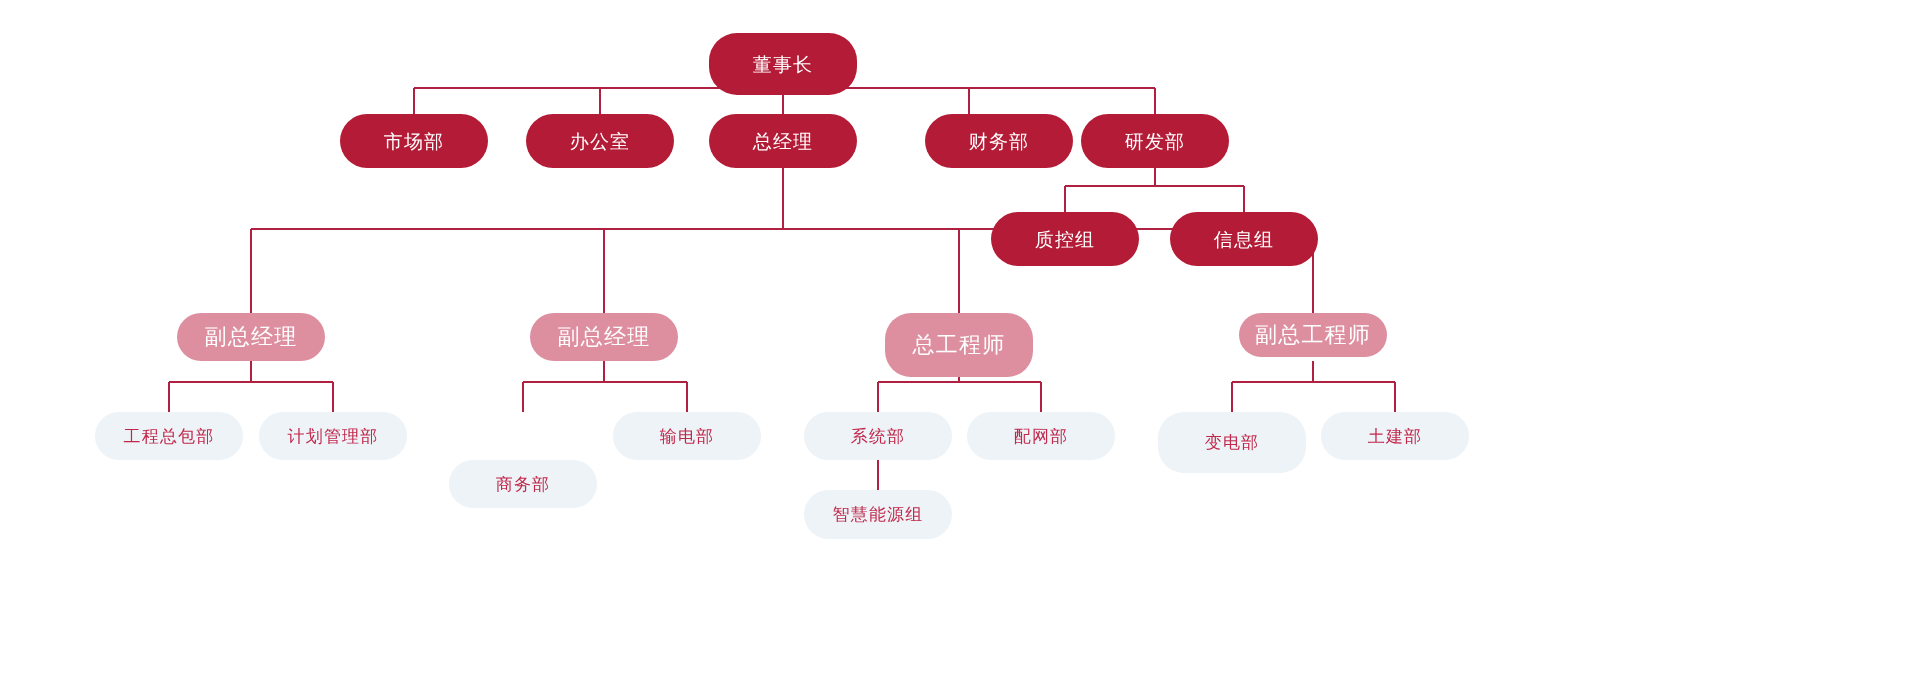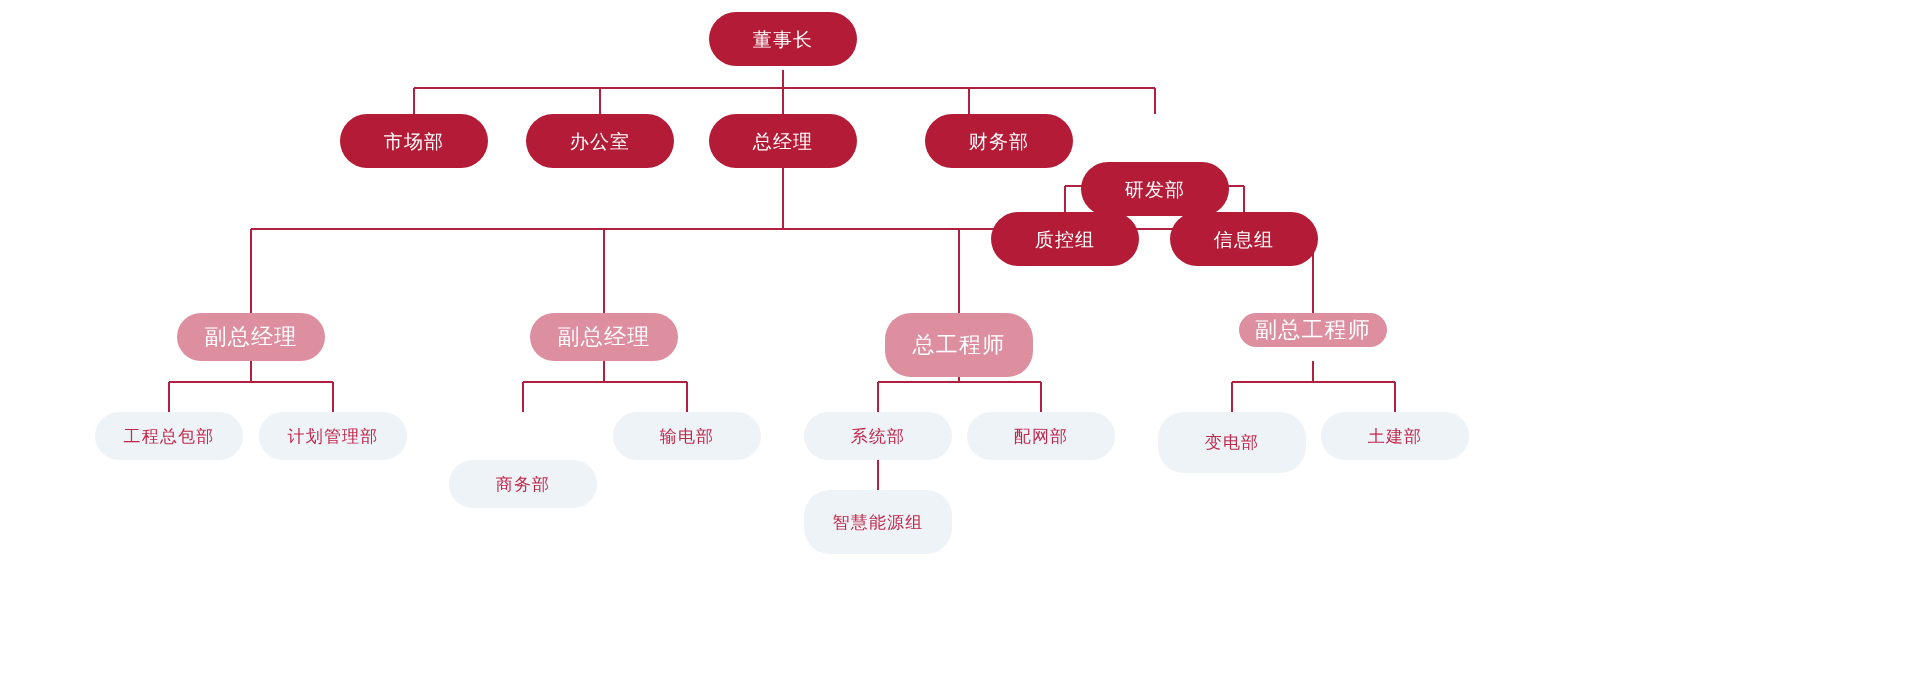--- a/index.html
+++ b/index.html
@@ -93,54 +93,54 @@
       <line x1="878" y1="382" x2="1041" y2="382" stroke="#b02040" stroke-width="1.4" shape-rendering="crispEdges"></line>
       <line x1="878" y1="382" x2="878" y2="412" stroke="#b02040" stroke-width="1.4" shape-rendering="crispEdges"></line>
       <line x1="1041" y1="382" x2="1041" y2="412" stroke="#b02040" stroke-width="1.4" shape-rendering="crispEdges"></line>
       <line x1="1313" y1="361" x2="1313" y2="382" stroke="#b02040" stroke-width="1.4" shape-rendering="crispEdges"></line>
       <line x1="1232" y1="382" x2="1395" y2="382" stroke="#b02040" stroke-width="1.4" shape-rendering="crispEdges"></line>
       <line x1="1232" y1="382" x2="1232" y2="412" stroke="#b02040" stroke-width="1.4" shape-rendering="crispEdges"></line>
       <line x1="1395" y1="382" x2="1395" y2="412" stroke="#b02040" stroke-width="1.4" shape-rendering="crispEdges"></line>
       <line x1="878" y1="460" x2="878" y2="490" stroke="#b02040" stroke-width="1.4" shape-rendering="crispEdges"></line>
     </svg>
   <div id="nodes-layer">
-      <div class="node tier-primary" style="left: 709px; top: 12px; width: 148px; height: 54px;">
+      <div class="node tier-primary" style="left: 709px; top: 33px; width: 148px; height: 62px;">
         <span class="node-label">董事长</span>
       </div>
       <div class="node tier-primary" style="left: 340px; top: 114px; width: 148px; height: 54px;">
         <span class="node-label">市场部</span>
       </div>
       <div class="node tier-primary" style="left: 526px; top: 114px; width: 148px; height: 54px;">
         <span class="node-label">办公室</span>
       </div>
       <div class="node tier-primary" style="left: 709px; top: 114px; width: 148px; height: 54px;">
         <span class="node-label">总经理</span>
       </div>
       <div class="node tier-primary" style="left: 925px; top: 114px; width: 148px; height: 54px;">
         <span class="node-label">财务部</span>
       </div>
-      <div class="node tier-primary" style="left: 1081px; top: 114px; width: 148px; height: 54px; margin-top: 48px;">
+      <div class="node tier-primary" style="left: 1081px; top: 114px; width: 148px; height: 54px;">
         <span class="node-label">研发部</span>
       </div>
       <div class="node tier-primary" style="left: 991px; top: 212px; width: 148px; height: 54px;">
         <span class="node-label">质控组</span>
       </div>
       <div class="node tier-primary" style="left: 1170px; top: 212px; width: 148px; height: 54px;">
         <span class="node-label">信息组</span>
       </div>
       <div class="node tier-secondary" style="left: 177px; top: 313px; width: 148px; height: 48px;">
         <span class="node-label">副总经理</span>
       </div>
       <div class="node tier-secondary" style="left: 530px; top: 313px; width: 148px; height: 48px;">
         <span class="node-label">副总经理</span>
       </div>
       <div class="node tier-secondary" style="left: 885px; top: 313px; width: 148px; height: 64px;">
         <span class="node-label">总工程师</span>
       </div>
-      <div class="node tier-secondary" style="left: 1239px; top: 313px; width: 148px; height: 34px;">
+      <div class="node tier-secondary" style="left: 1239px; top: 313px; width: 148px; height: 44px;">
         <span class="node-label">副总工程师</span>
       </div>
       <div class="node tier-tertiary" style="left: 95px; top: 412px; width: 148px; height: 48px; text-align: center;">
         <span class="node-label">工程总包部</span>
       </div>
       <div class="node tier-tertiary" style="left: 259px; top: 412px; width: 148px; height: 48px;">
         <span class="node-label">计划管理部</span>
       </div>
       <div class="node tier-tertiary" style="left: 449px; top: 412px; width: 148px; height: 48px; margin-top: 48px;">
         <span class="node-label">商务部</span>
@@ -153,17 +153,17 @@
       </div>
       <div class="node tier-tertiary" style="left: 967px; top: 412px; width: 148px; height: 48px;">
         <span class="node-label">配网部</span>
       </div>
       <div class="node tier-tertiary" style="left: 1158px; top: 412px; width: 148px; height: 61px;">
         <span class="node-label">变电部</span>
       </div>
       <div class="node tier-tertiary" style="left: 1321px; top: 412px; width: 148px; height: 48px;">
         <span class="node-label">土建部</span>
       </div>
-      <div class="node tier-tertiary" style="left: 804px; top: 490px; width: 148px; height: 64px;">
+      <div class="node tier-tertiary" style="left: 804px; top: 490px; width: 148px; height: 49px;">
         <span class="node-label">智慧能源组</span>
       </div>
     </div>
 </div>
 
 </body></html>

